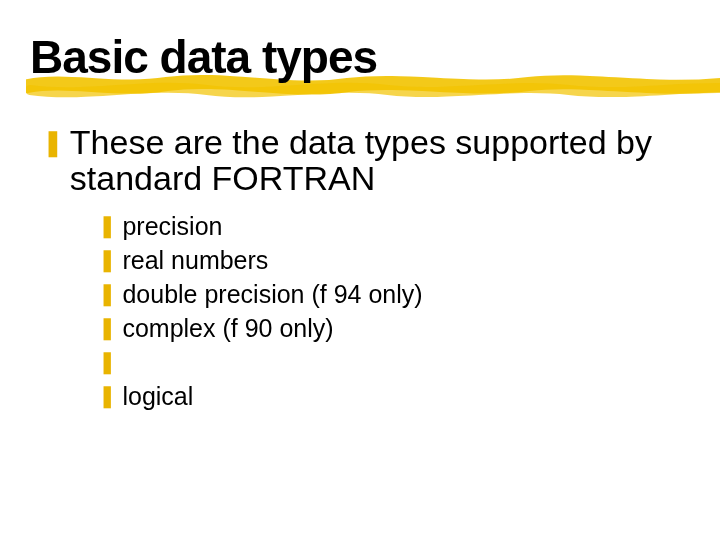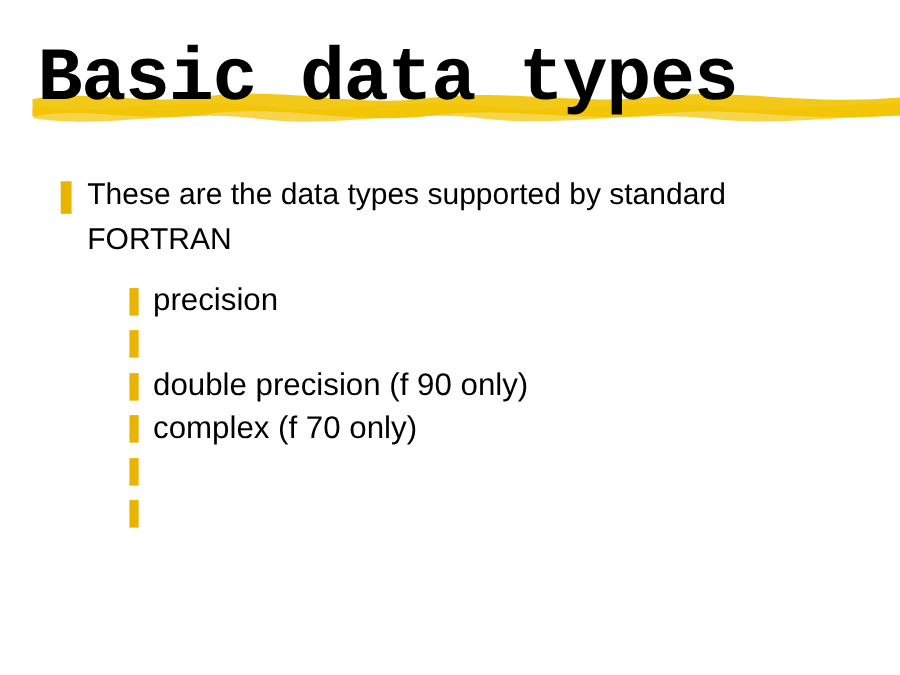--- a/index.html
+++ b/index.html
@@ -12,22 +12,22 @@
     overflow: hidden;
   }
   .slide {
     padding: 30px 30px 0 30px;
   }
   .title-wrap {
     position: relative;
     margin-bottom: 40px;
   }
   .title {
-    font-family: Liberation Mono, monospace;
-    font-size: 60px;
+    font-family: Liberation Sans, sans-serif;
+    font-size: 46px;
     font-weight: 900;
     color: #000000;
     letter-spacing: -1px;
     position: relative;
     z-index: 2;
   }
   .underline {
     position: absolute;
     left: -4px;
     right: -60px;
@@ -46,21 +46,21 @@
     gap: 6px;
     margin-bottom: 14px;
   }
   .lead-bullet {
     font-family: "Segoe UI Symbol", "Arial Unicode MS", sans-serif;
     font-size: 26px;
     line-height: 36px;
     color: #e9b400;
   }
   .lead-text {
-    font-size: 24px;
+    font-size: 34px;
     line-height: 36px;
     color: #000000;
     font-weight: 400;
   }
   .sublist {
     padding-left: 56px;
   }
   .sub {
     display: flex;
     align-items: flex-start;
@@ -100,31 +100,33 @@
       <span class="lead-text">These are the data types supported by standard FORTRAN</span>
     </div>
 
     <div class="sublist">
       <div class="sub">
         <span class="sub-bullet">❚</span>
         <span class="sub-text">precision</span>
       </div>
       <div class="sub">
         <span class="sub-bullet">❚</span>
+        <span class="sub-text">real numbers</span>
       </div>
       <div class="sub">
         <span class="sub-bullet">❚</span>
-        <span class="sub-text">double precision (f 90 only)</span>
+        <span class="sub-text">double precision (f 94 only)</span>
       </div>
       <div class="sub">
         <span class="sub-bullet">❚</span>
-        <span class="sub-text">complex (f 70 only)</span>
+        <span class="sub-text">complex (f 90 only)</span>
       </div>
       <div class="sub">
         <span class="sub-bullet">❚</span>
       </div>
       <div class="sub">
         <span class="sub-bullet">❚</span>
+        <span class="sub-text">logical</span>
       </div>
     </div>
   </div>
 
 </div>
 
 </body></html>

